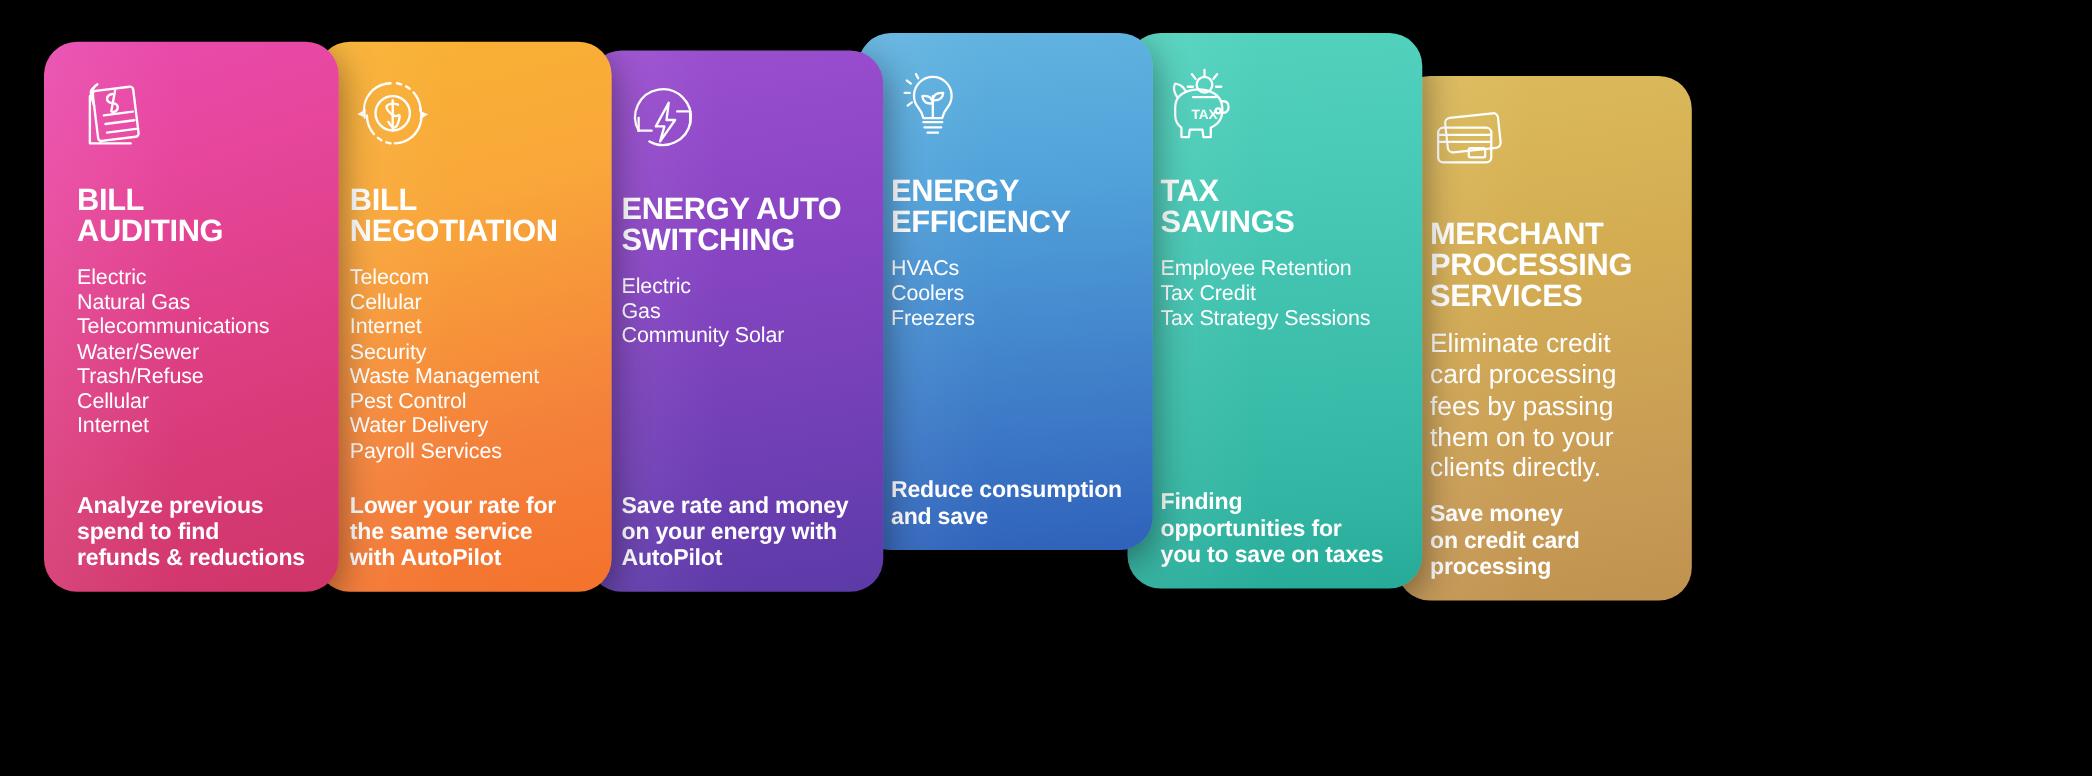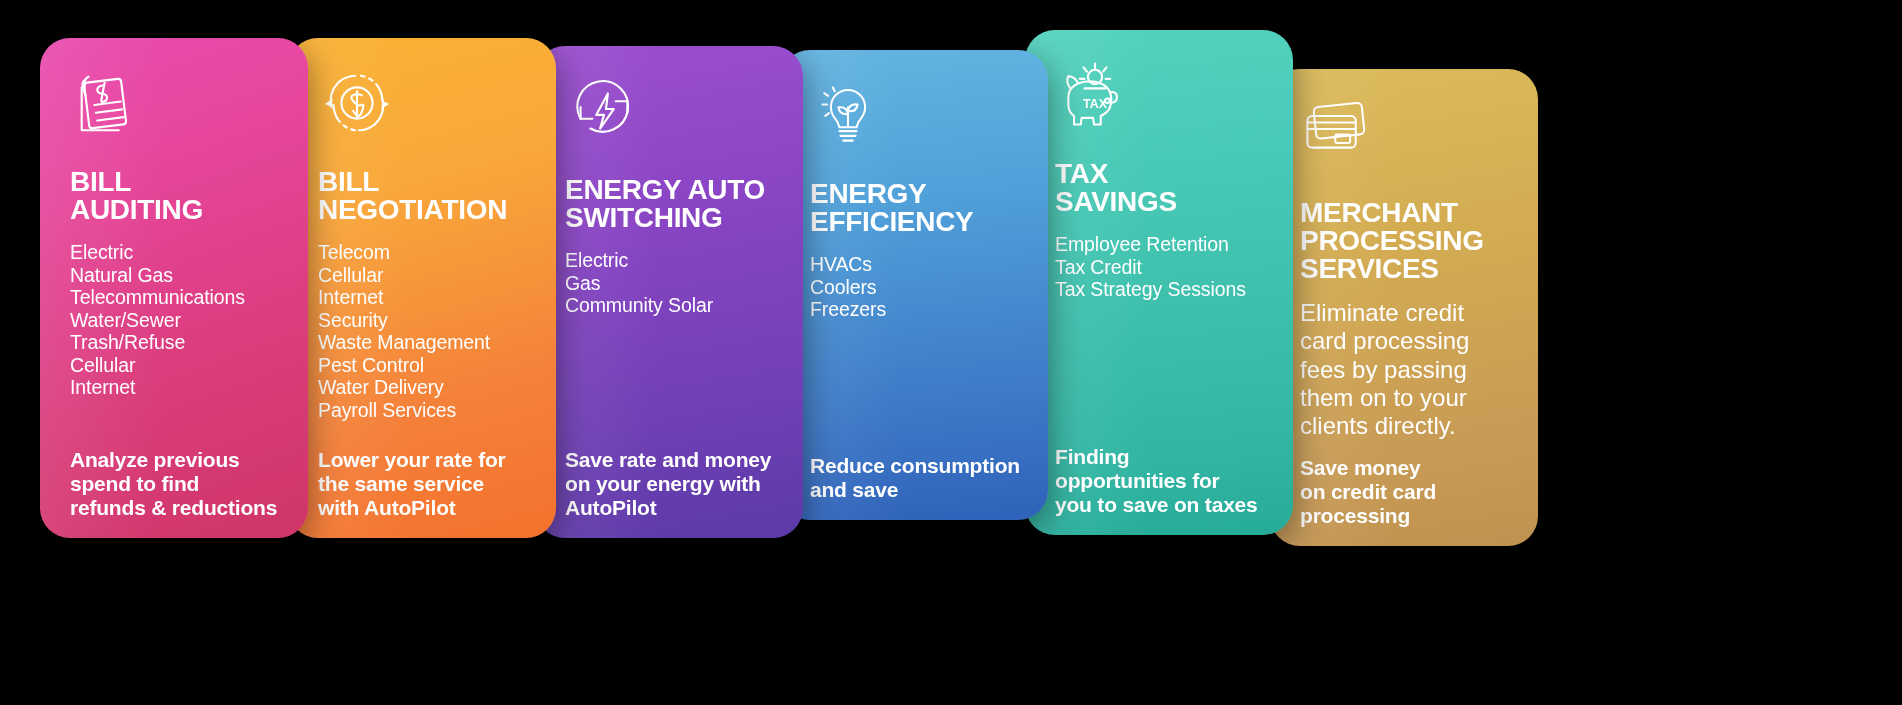--- a/index.html
+++ b/index.html
@@ -67,21 +67,21 @@
   .spacer { flex:1 1 auto; }
 
   
   #card-1 { left:40px;   top:38px;  width:268px; height:500px; z-index:60;
             background:linear-gradient(160deg,#e94bb0 0%,#e8479f 22%,#d93b78 70%,#cf3568 100%); }
   #card-2 { left:288px;  top:38px;  width:268px; height:500px; z-index:50;
             background:linear-gradient(165deg,#f9b233 0%,#f9a83a 30%,#f4803a 72%,#f4722c 100%); }
   #card-3 { left:535px;  top:46px;  width:268px; height:492px; z-index:40;
             background:linear-gradient(170deg,#9b4fcf 0%,#8a45c4 35%,#6e3fb4 75%,#5b3aa6 100%); }
   #card-4 { left:780px;  top:30px;  width:268px; height:470px; z-index:30;
-            background:linear-gradient(175deg,#62b4e0 0%,#51a2da 30%,#3a74c4 80%,#2f62ba 100%);margin-top:20px; }
+            background:linear-gradient(175deg,#62b4e0 0%,#51a2da 30%,#3a74c4 80%,#2f62ba 100%); }
   #card-5 { left:1025px; top:30px;  width:268px; height:505px; z-index:20;
             background:linear-gradient(175deg,#53d3be 0%,#46c7b4 35%,#31b5a2 85%,#27ab99 100%); }
   #card-6 { left:1270px; top:55px;  width:268px; height:477px; z-index:10;
             background:linear-gradient(170deg,#dcbb5c 0%,#d4ad52 35%,#c79a55 80%,#c0924f 100%);margin-top:14px; }
 
   
   .gloss {
     position:absolute; left:0; top:0; bottom:0; width:46%;
     background:linear-gradient(90deg, rgba(255,255,255,.07), rgba(255,255,255,0));
     pointer-events:none;

